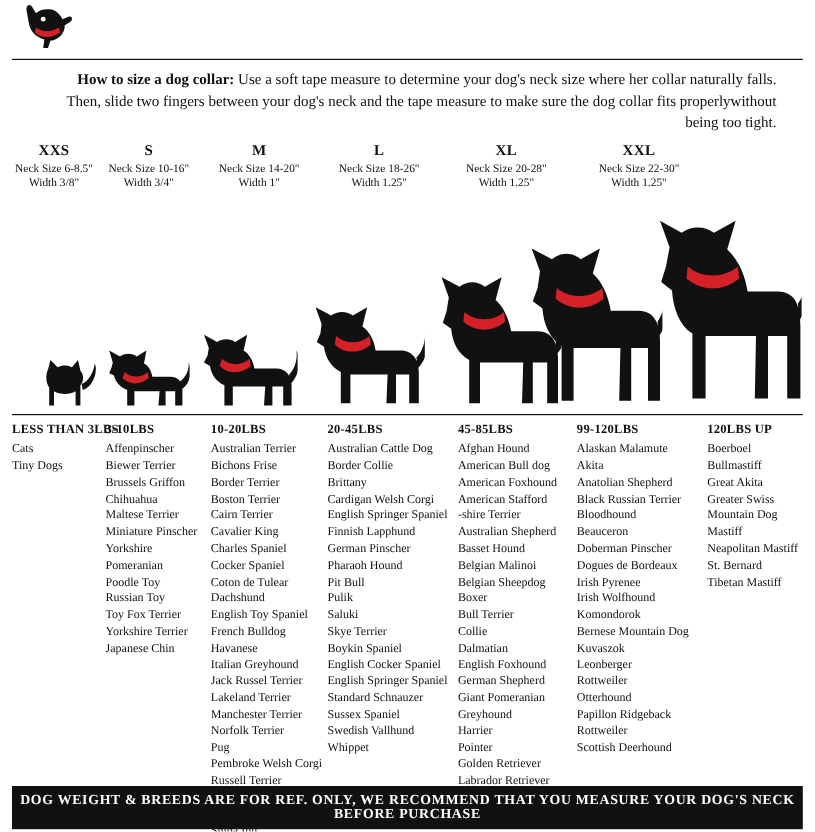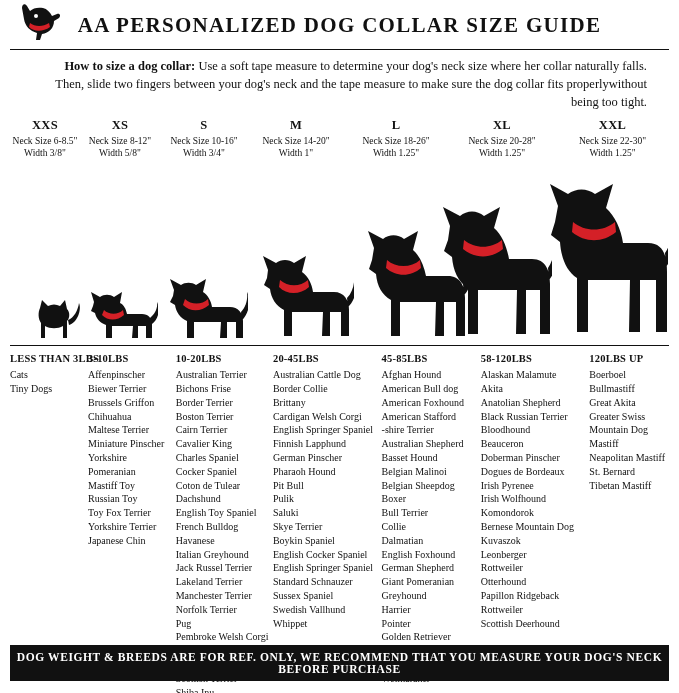--- a/index.html
+++ b/index.html
@@ -128,21 +128,21 @@
     letter-spacing: .2px;
     margin-bottom: 2px;
     white-space: nowrap;
   }
   .breed-item { white-space: nowrap; }
 
   
   .footer {
     position: absolute;
     left: 10px;
-    bottom: 12px;
+    bottom: 2px;
     width: 659px;
     background: #111111;
     color: #ffffff;
     text-align: center;
     font-size: 11.5px;
     letter-spacing: .6px;
     font-weight: bold;
     padding: 6px 0 6px 0;
     font-family: "Liberation Serif", serif;
   }
@@ -153,38 +153,32 @@
 <div class="page">
 
   <div class="header">
     <div class="logo-dog">
       <svg viewBox="0 0 48 40" width="48" height="40">
         <path fill="#111111" d="M6 6 C6 2 9 1 11 4 L14 9 C17 6 22 5 27 6 C31 7 34 10 36 14 L41 12 C44 11 45 14 43 16 L38 19 C38 26 33 31 26 32 L24 38 L20 38 L21 31 C14 29 9 24 8 17 Z"></path>
         <circle cx="20" cy="14" r="2" fill="#ffffff"></circle>
         <path fill="#d42027" d="M14 21 C19 25 27 25 33 21 L34 25 C27 30 18 30 13 25 Z"></path>
       </svg>
     </div>
-    <div class="header-title">AA PERSONALIZED DOG COLLAR SIZE GUIDE</div>
   </div>
   <hr class="hr-top">
 
   <div class="instructions">
     <b>How to size a dog collar:</b><span> Use a soft tape measure to determine your dog's neck size where her collar naturally falls. Then, slide two fingers between your dog's neck and the tape measure to make sure the dog collar fits properlywithout being too tight.</span>
   </div>
 
   <div class="sizes">
     <div class="size-col c0">
       <div class="size-name">XXS</div>
       <div class="size-neck">Neck Size 6-8.5"</div>
       <div class="size-width">Width 3/8"</div>
-    </div>
-    <div class="size-col c1">
-      <div class="size-name">XS</div>
-      <div class="size-neck">Neck Size 8-12"</div>
-      <div class="size-width">Width 5/8"</div>
     </div>
     <div class="size-col c2">
       <div class="size-name">S</div>
       <div class="size-neck">Neck Size 10-16"</div>
       <div class="size-width">Width 3/4"</div>
     </div>
     <div class="size-col c3">
       <div class="size-name">M</div>
       <div class="size-neck">Neck Size 14-20"</div>
       <div class="size-width">Width 1"</div>
@@ -270,21 +264,21 @@
     <div class="breed-col" style="width:88px;">
       <div class="breed-head">3-10LBS</div>
       <div class="breed-item">Affenpinscher</div>
       <div class="breed-item">Biewer Terrier</div>
       <div class="breed-item">Brussels Griffon</div>
       <div class="breed-item">Chihuahua</div>
       <div class="breed-item">Maltese Terrier</div>
       <div class="breed-item">Miniature Pinscher</div>
       <div class="breed-item">Yorkshire</div>
       <div class="breed-item">Pomeranian</div>
-      <div class="breed-item">Mastiff Toy</div>
+      <div class="breed-item">Poodle Toy</div>
       <div class="breed-item">Russian Toy</div>
       <div class="breed-item">Toy Fox Terrier</div>
       <div class="breed-item">Yorkshire Terrier</div>
       <div class="breed-item">Japanese Chin</div>
     </div>
 
     <div class="breed-col" style="width:98px;">
       <div class="breed-head">10-20LBS</div>
       <div class="breed-item">Australian Terrier</div>
       <div class="breed-item">Bichons Frise</div>
@@ -357,21 +351,21 @@
       <div class="breed-item">Greyhound</div>
       <div class="breed-item">Harrier</div>
       <div class="breed-item">Pointer</div>
       <div class="breed-item">Golden Retriever</div>
       <div class="breed-item">Labrador Retriever</div>
       <div class="breed-item">Siberian Husky</div>
       <div class="breed-item">Weimaraner</div>
     </div>
 
     <div class="breed-col" style="width:110px;">
-      <div class="breed-head">58-120LBS</div>
+      <div class="breed-head">99-120LBS</div>
       <div class="breed-item">Alaskan Malamute</div>
       <div class="breed-item">Akita</div>
       <div class="breed-item">Anatolian Shepherd</div>
       <div class="breed-item">Black Russian Terrier</div>
       <div class="breed-item">Bloodhound</div>
       <div class="breed-item">Beauceron</div>
       <div class="breed-item">Doberman Pinscher</div>
       <div class="breed-item">Dogues de Bordeaux</div>
       <div class="breed-item">Irish Pyrenee</div>
       <div class="breed-item">Irish Wolfhound</div>

